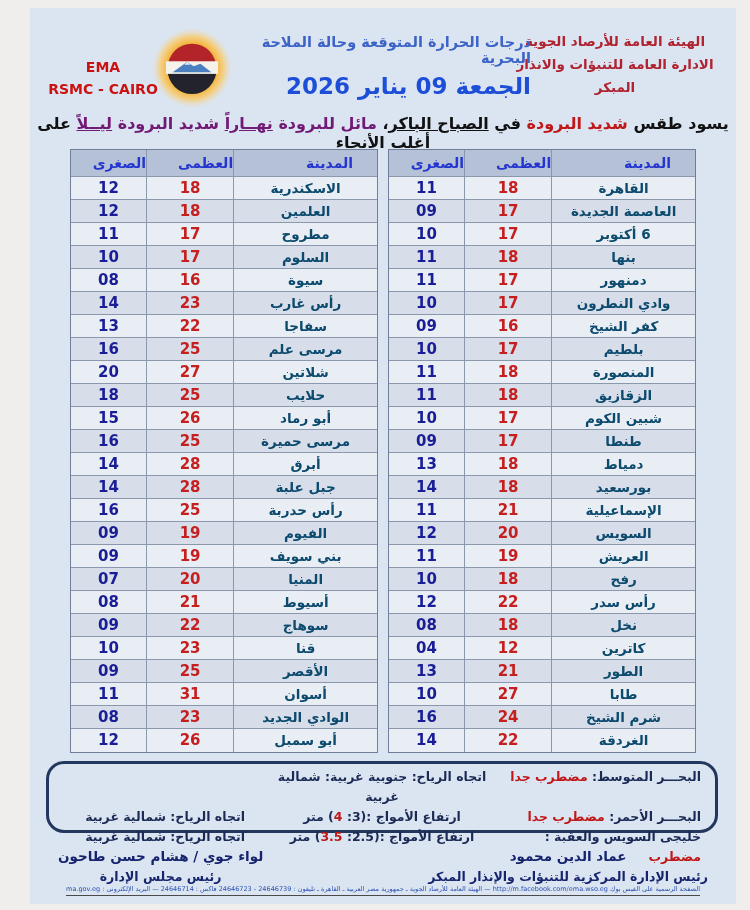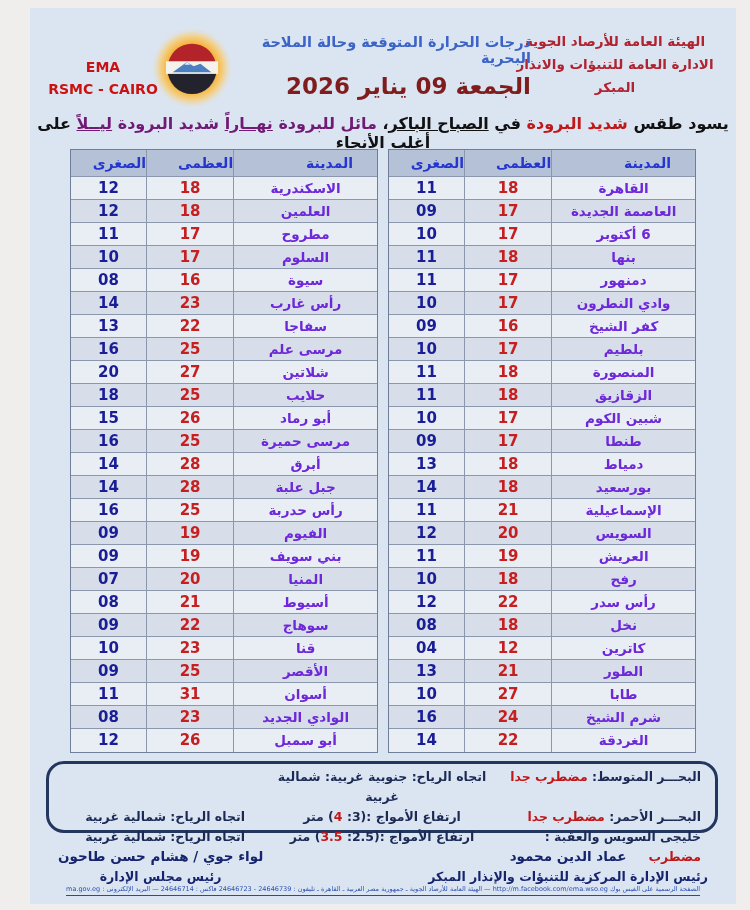--- a/index.html
+++ b/index.html
@@ -6,21 +6,21 @@
   html,body { width: 750px; height: 910px; overflow: hidden; background:#efeeec;
               font-family: "DejaVu Sans", sans-serif; }
   .page { position:absolute; left:30px; top:8px; width:706px; height:896px;
           background:#dbe5f2; direction:rtl; }
 
   
   .org-right { position:absolute; top:22px; right:12px; width:218px; text-align:center;
                color:#b02330; font-weight:bold; font-size:13.5px; line-height:1.7; }
   .title-block { position:absolute; top:26px; right:205px; width:300px; text-align:right; }
   .doc-title { color:#3c63c6; font-weight:bold; font-size:14.5px; }
-  .doc-date  { color:#7f1d1d; font-weight:bold; font-size:23px; margin-top:7px; }
+  .doc-date  { color:#1d4ed8; font-weight:bold; font-size:23px; margin-top:7px; }
   .logo { position:absolute; top:18px; left:120px; width:84px; height:84px; }
   .org-left { position:absolute; top:32px; left:18px; width:110px; text-align:center;
               color:#cc1111; font-weight:bold; font-size:14px; line-height:1.6;
               direction:ltr;margin-top:16px; }
 
   
   .headline { position:absolute; top:106px; left:0; right:0; text-align:center;
               font-size:16px; font-weight:bold; color:#111; }
   .headline .c-red  { color:#c01818; }
   .headline .c-blue { color:#701a75; }
@@ -28,21 +28,21 @@
 
   
   .tables-wrap { position:absolute; top:141px; left:0; right:0;
                  display:flex; direction:rtl; justify-content:center; gap:10px; }
   .temp-table { width:308px; border:1.5px solid #6f7f9a; background:#e9edf4; }
   .trow { display:flex; direction:rtl; height:23px; border-bottom:1px solid #8a97ad; }
   .trow:last-child { border-bottom:none; }
   .thead { height:27px; background:#b5c1d6; }
   .thead .cell { color:#2436cf; font-size:14px; line-height:26px;padding-left:48px; }
   .cell { text-align:center; font-weight:bold; line-height:22px; }
-  .cell-city { width:47%; border-left:1px solid #8a97ad; font-size:13.5px; color:#6d28d9; }
+  .cell-city { width:47%; border-left:1px solid #8a97ad; font-size:13.5px; color:#0c4a6e; }
   .cell-max  { width:28.5%; border-left:1px solid #8a97ad; font-size:15px; color:#c51f1f; }
   .cell-min  { width:24.5%; font-size:15px; color:#191d96; }
   .trow.alt { background:#d7dde9; }
   .trow.norm { background:#e9edf4; }
 
   
   .marine-box { position:absolute; top:753px; left:16px; right:18px; height:72px;
                 border:3px solid #23365e; border-radius:18px; background:#dbe5f2;
                 padding:3px 14px; display:flex; flex-direction:column; justify-content:space-around; }
   .marine-row { display:grid; grid-template-columns:32% 36% 32%; direction:rtl;

